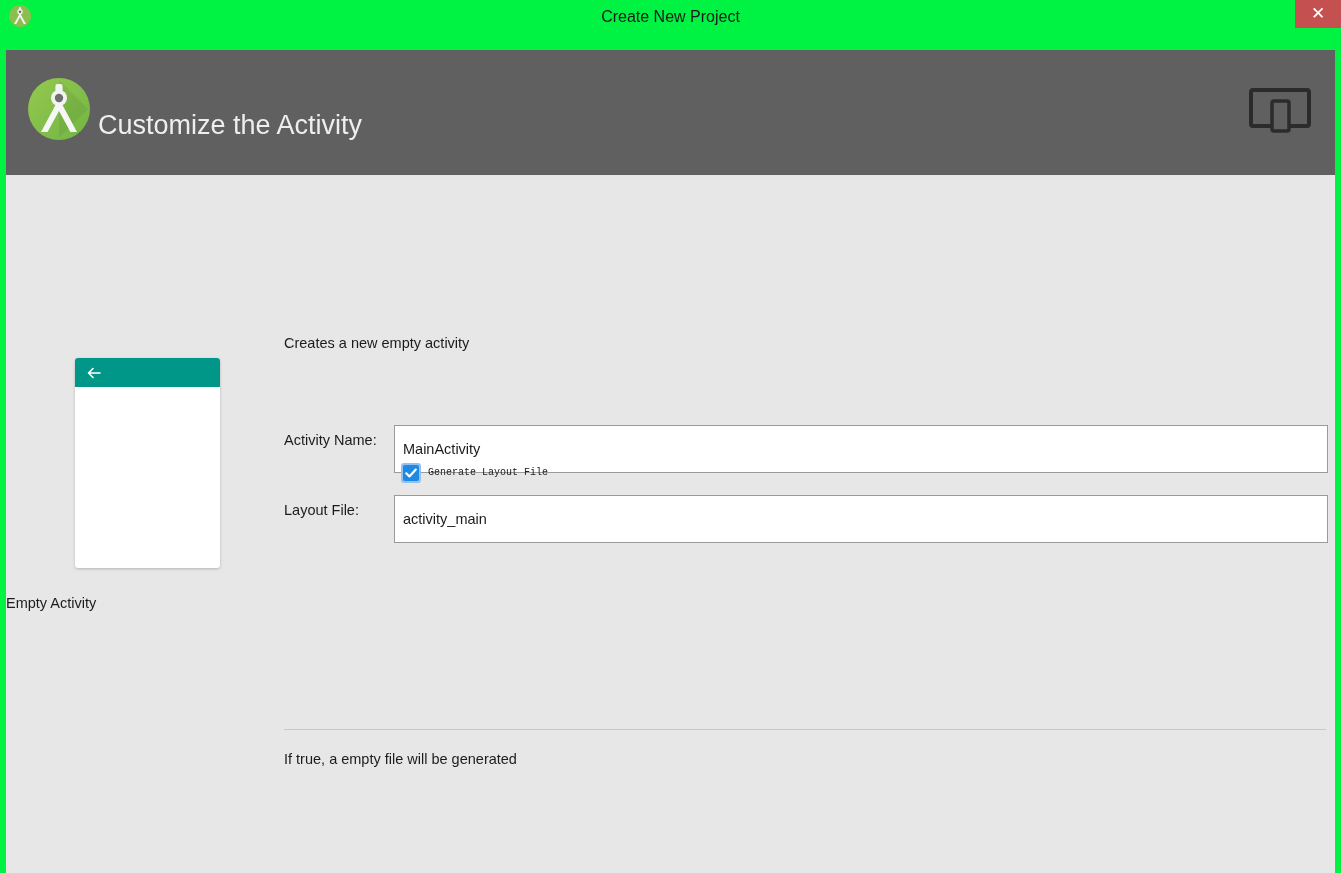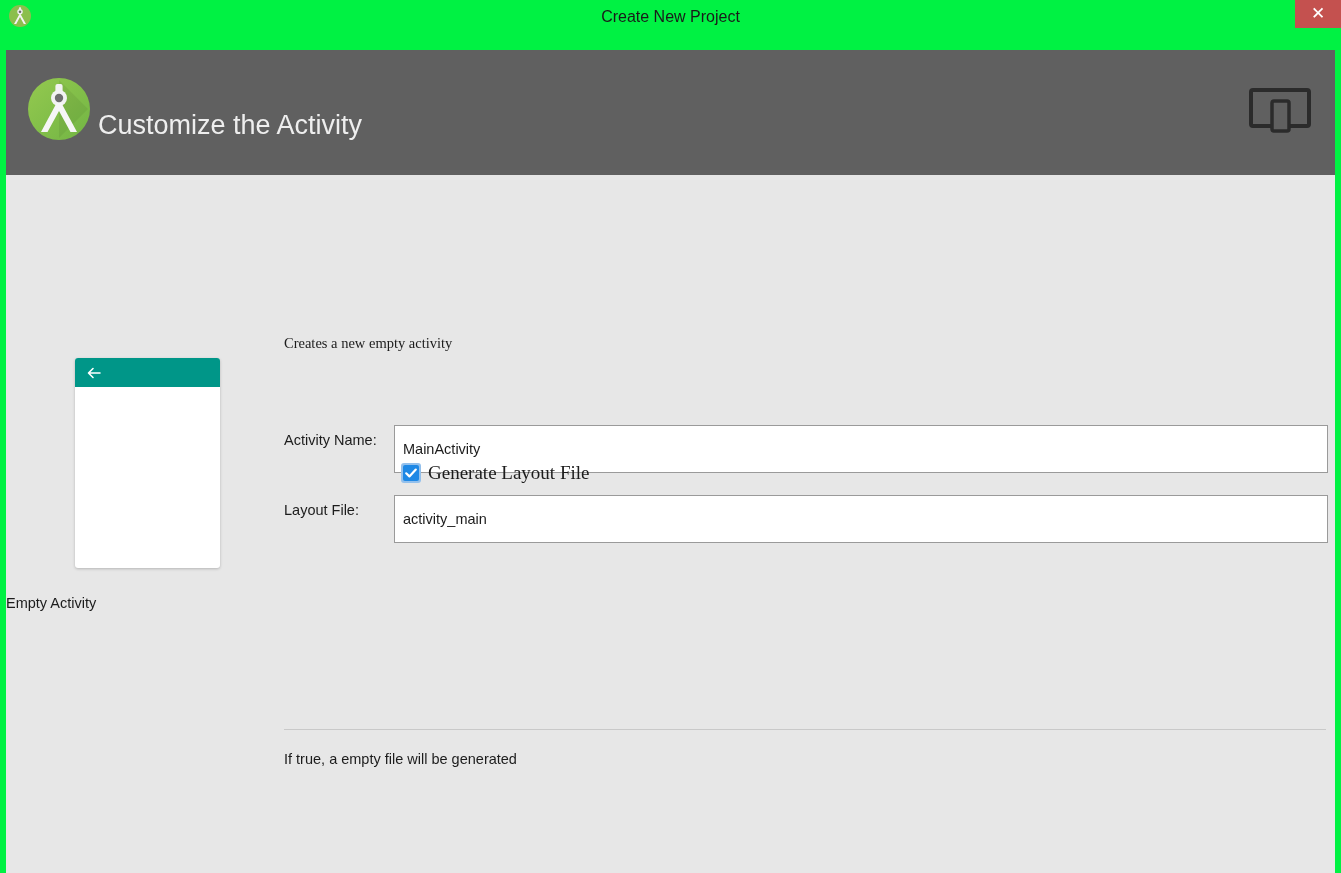--- a/index.html
+++ b/index.html
@@ -108,21 +108,21 @@
     font-size: 14.5px;
     color: #1c1c1c;
     font-family: "Liberation Sans", sans-serif;
   }
 
   
   #form-description {
     position: absolute; left: 278px; top: 160px;
     font-size: 14.5px;
     color: #1c1c1c;
-    font-family: Liberation Serif, serif;
+    font-family: Liberation Sans, sans-serif;
   }
   .field-label {
     position: absolute;
     font-size: 14.5px;
     color: #1c1c1c;
     text-align: right;
     font-family: "Liberation Sans", sans-serif;
     white-space: nowrap;
   }
   #label-activity-name { left: 278px; top: 257px; }
@@ -148,23 +148,23 @@
     position: absolute; left: 395px; top: 288px;
     height: 20px;
   }
   #checkbox-generate-layout {
     position: absolute; left: 0; top: 0;
     width: 20px; height: 20px;
   }
   #checkbox-label {
     position: absolute; left: 27px; top: 0px;
     line-height: 20px;
-    font-size: 19px;
-    color: #1c1c1c;
-    font-family: Liberation Serif, serif;
+    font-size: 10px;
+    color: #1c1c1c;
+    font-family: Liberation Mono, monospace;
     white-space: nowrap;
     cursor: default;
   }
 
   
   #help-separator {
     position: absolute; left: 278px; top: 554px;
     width: 1042px; height: 1px;
     background: #c9c9c9;
   }

